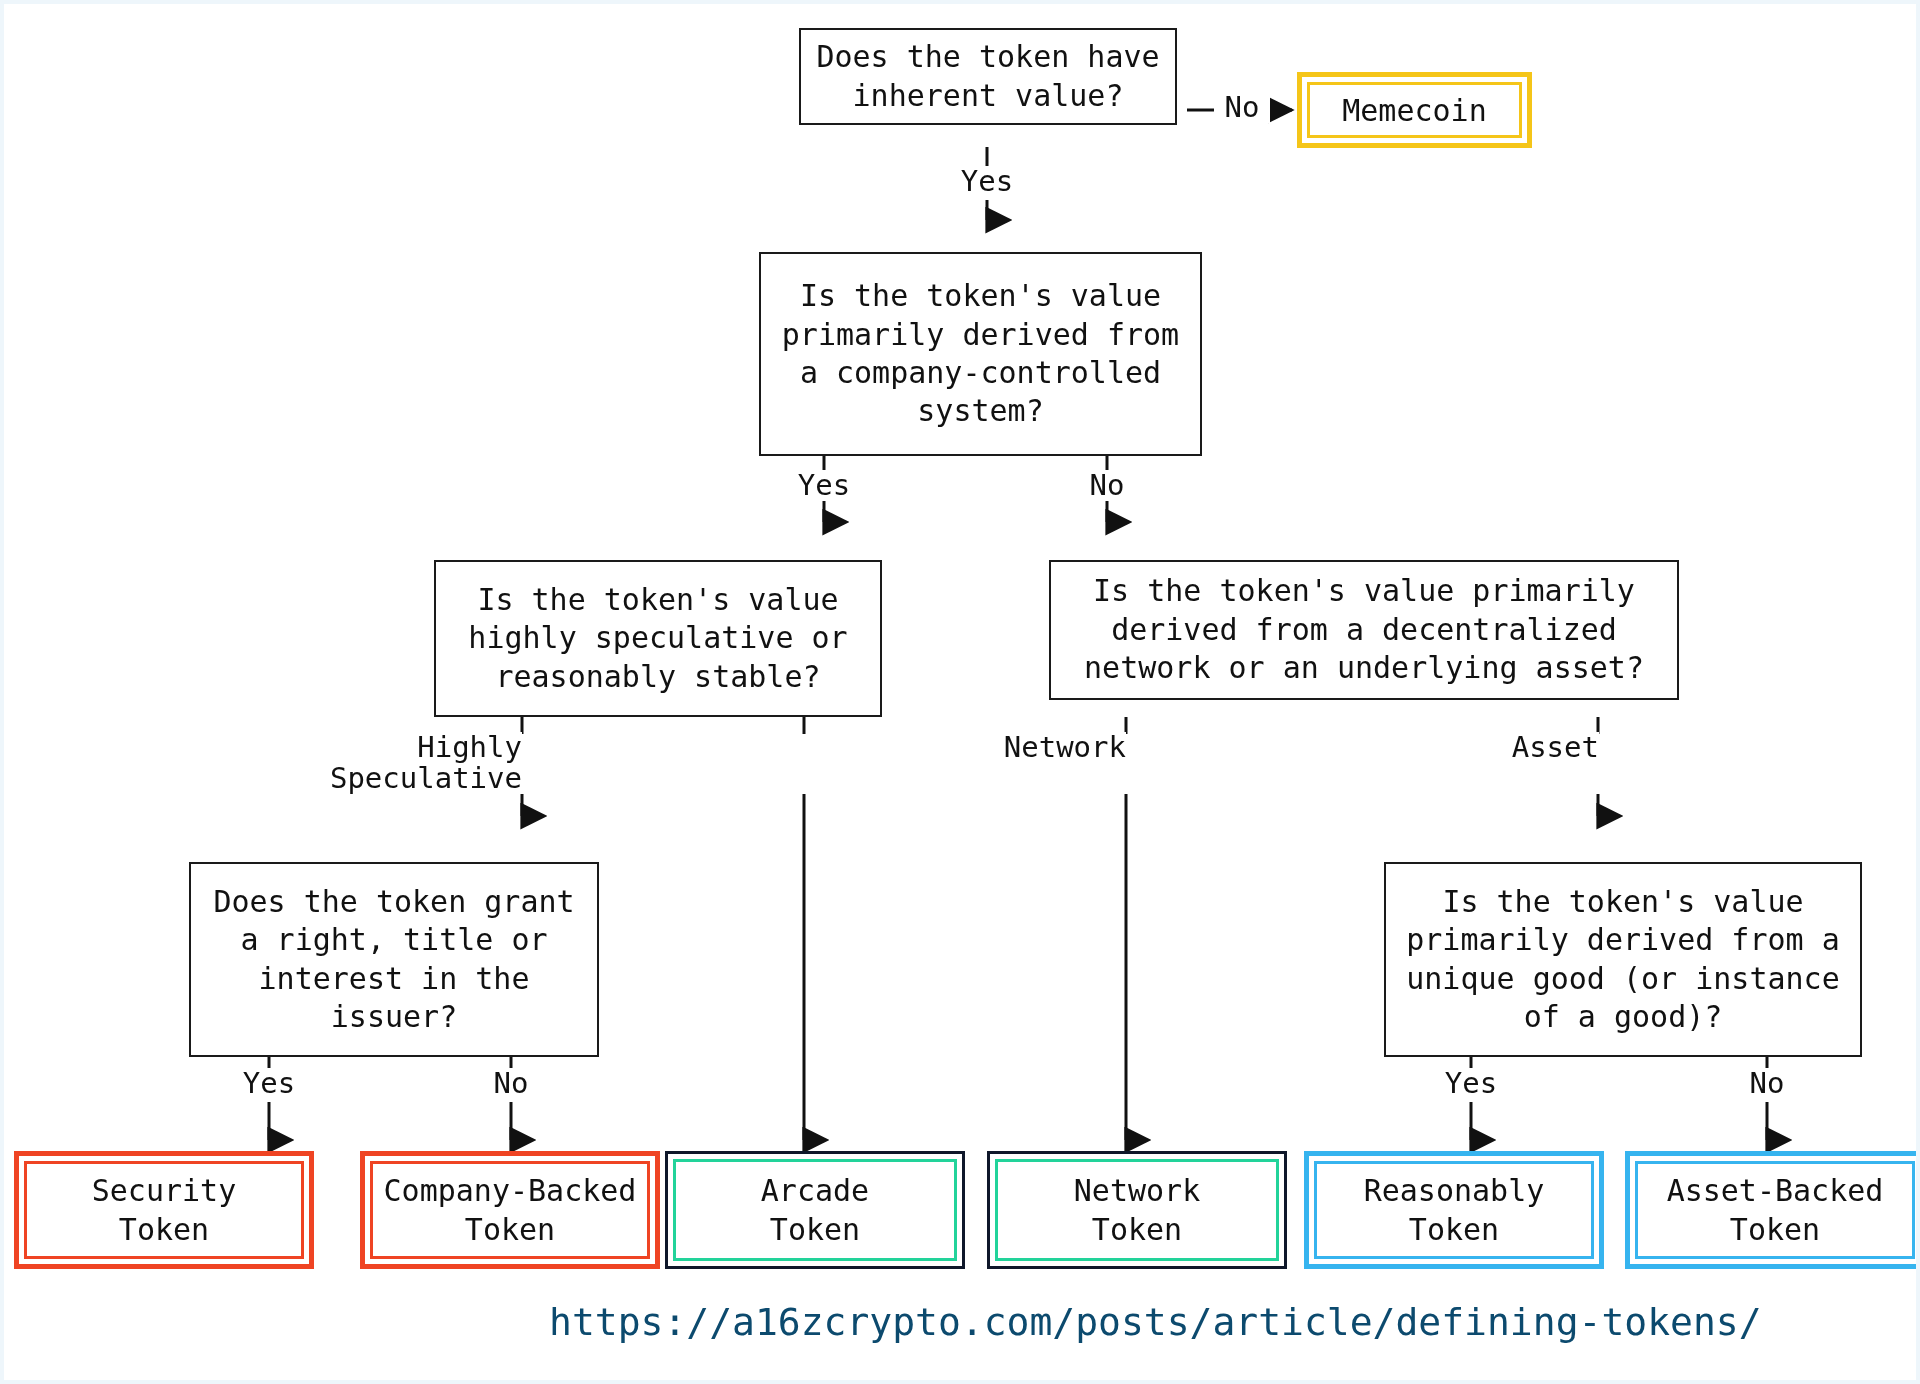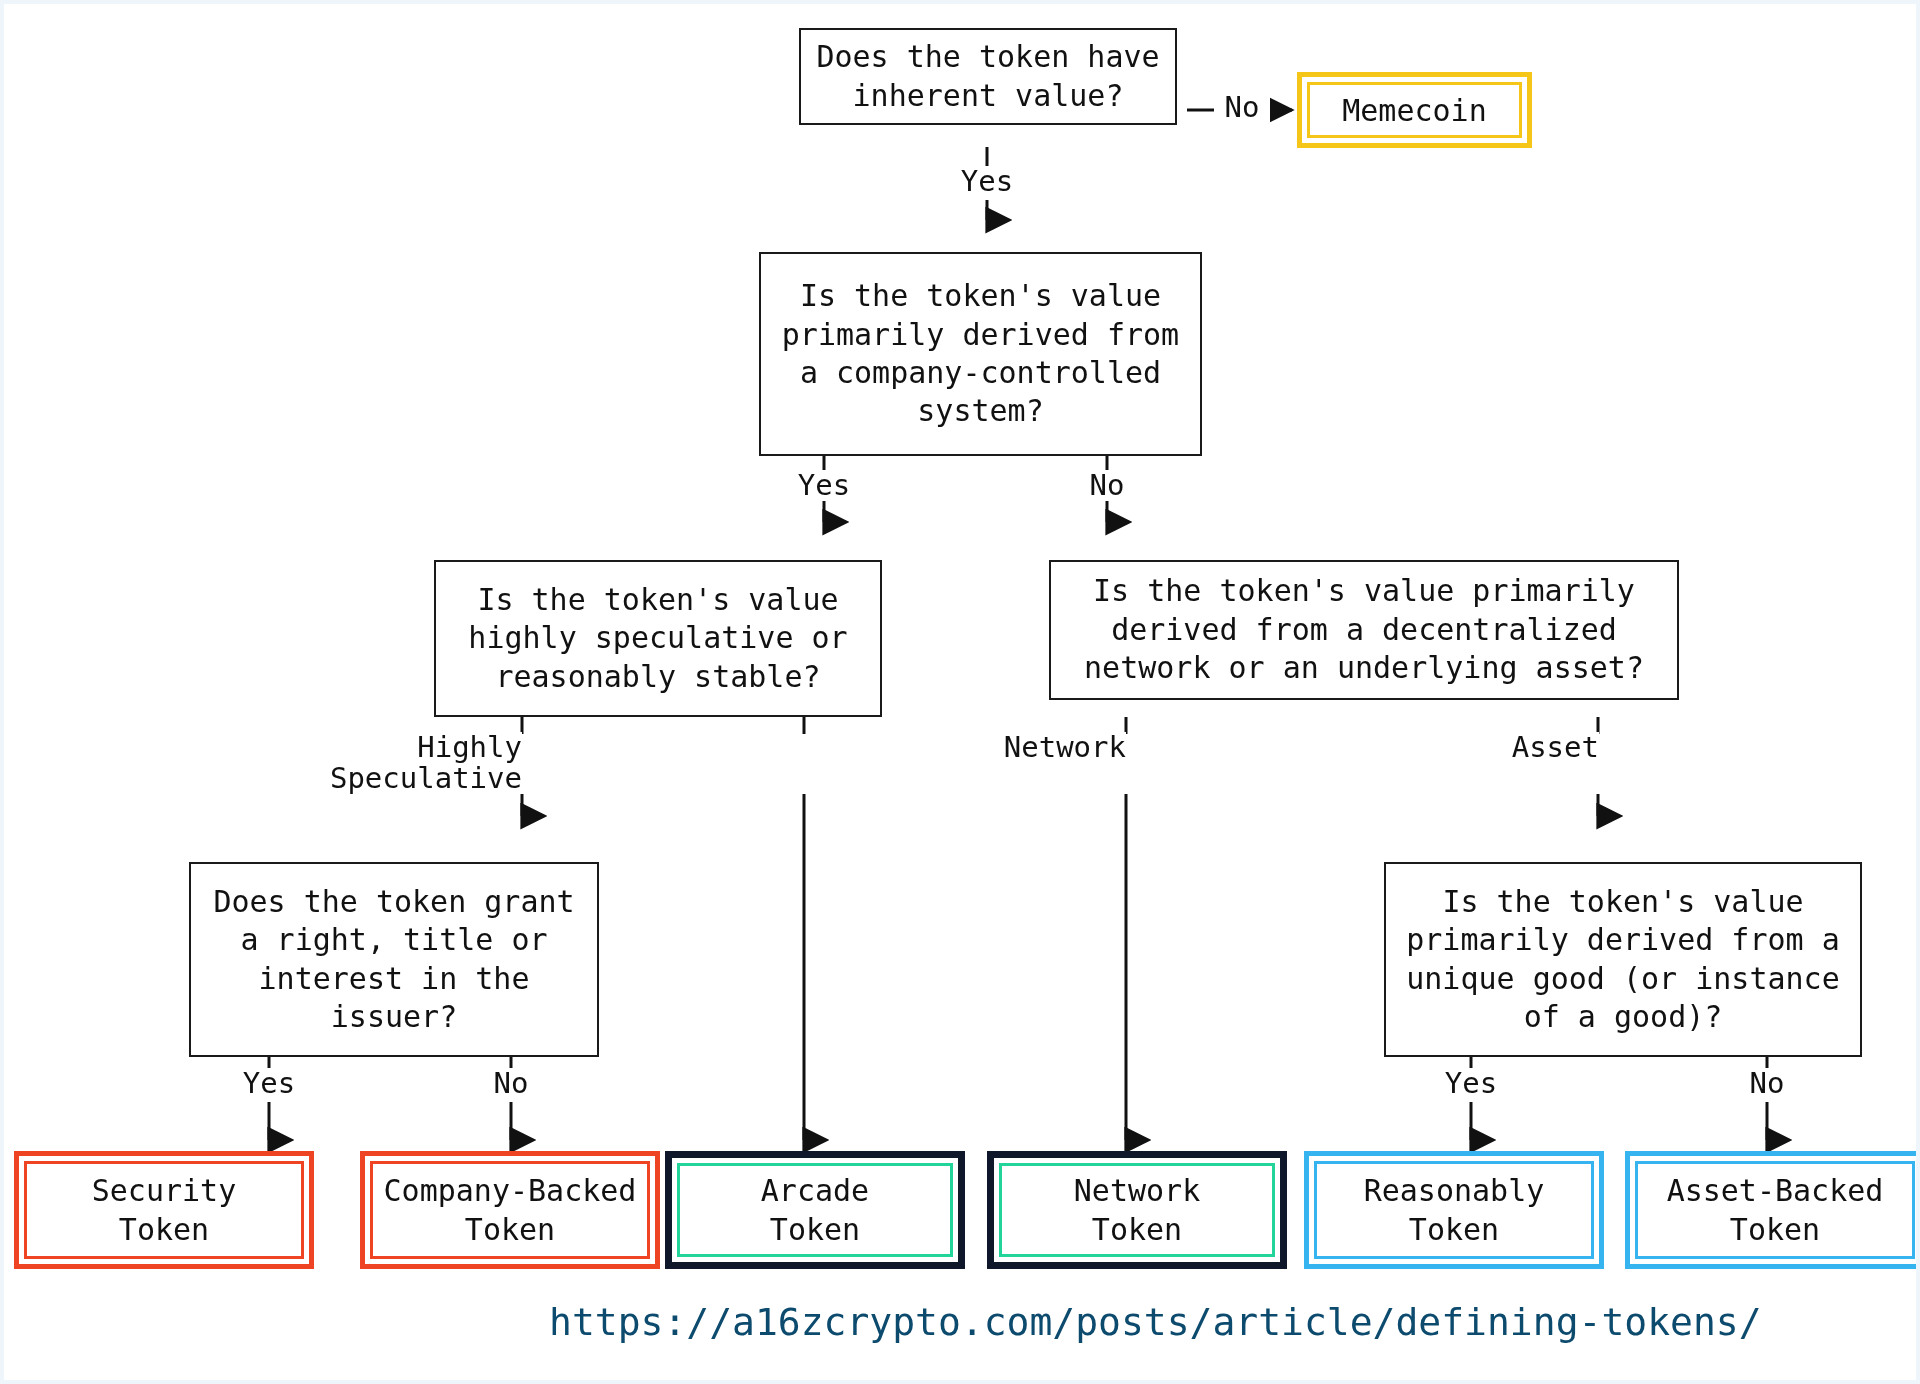--- a/index.html
+++ b/index.html
@@ -58,21 +58,21 @@
     justify-content: center;
     text-align: center;
     white-space: pre;
     line-height: 1.3;
     background: #ffffff;
   }
   .t-yellow { border: 5px solid #f5c518; }
   .t-yellow .inner { border: 3px solid #f5c518; }
   .t-red    { border: 5px solid #ef4423; }
   .t-red    .inner { border: 3px solid #ef4423; }
-  .t-green  { border: 7px solid #0f172a; align-items: center; }
+  .t-green  { border: 3px solid #0f172a; align-items: center; }
   .t-green  .inner { border: 3px solid #22d39a; }
   .t-blue   { border: 5px solid #36b4ef; }
   .t-blue   .inner { border: 3px solid #36b4ef; }
 
   
   .elabel {
     position: absolute;
     font-size: 29px;
     color: #111111;
     white-space: pre;

